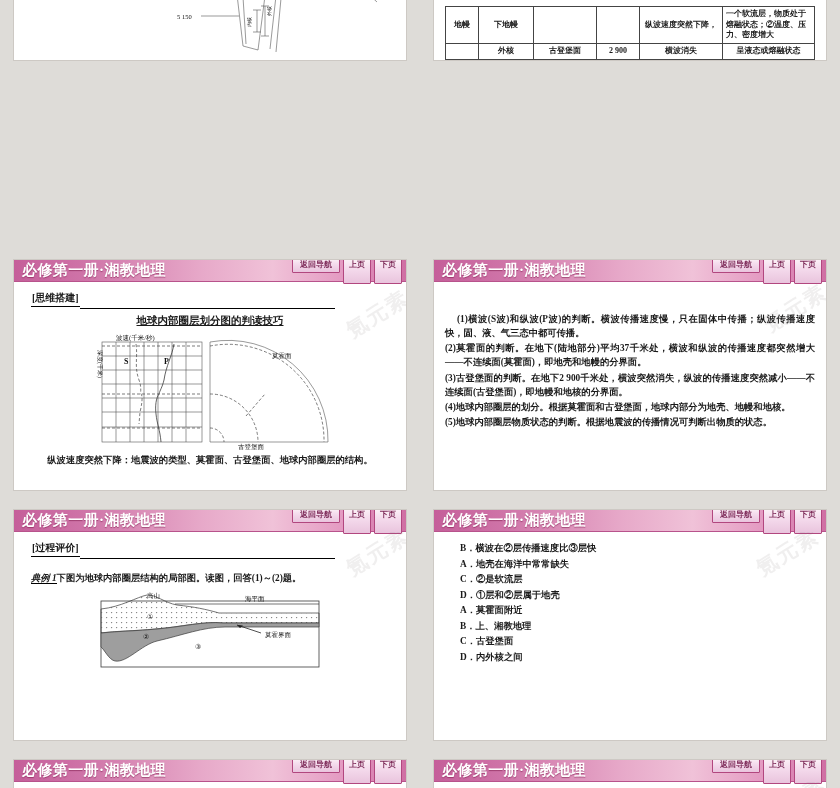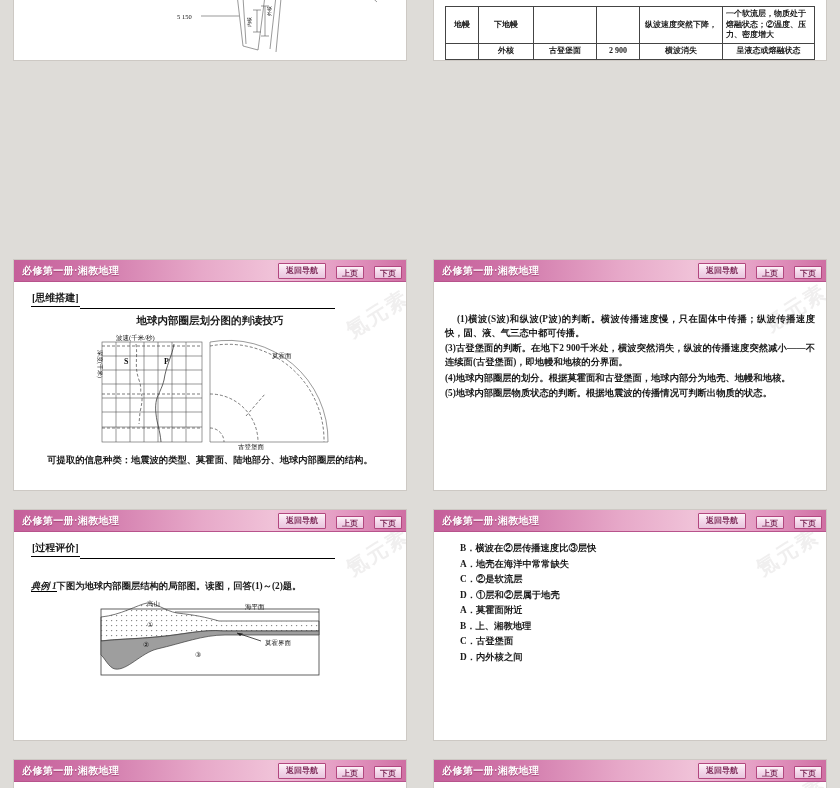--- a/index.html
+++ b/index.html
@@ -37,57 +37,57 @@
     height:21px;
     background:linear-gradient(90deg,#c55f9a 0%,#cf74a8 18%,#e7a9c9 48%,#f0c2d8 66%,#e295bf 86%,#cf6fa3 100%);
     border-bottom:1px solid #b8538c;
     display:flex;align-items:center;
     padding:0 4px 0 8px;
     position:relative;
   }
   .bar-title{
     font-family:Liberation Serif, serif;
     font-weight:bold;
-    font-size:10px;
+    font-size:15px;
     color:#ffffff;
     letter-spacing:.4px;
     text-shadow:0 1px 1px rgba(120,20,70,.55);
     white-space:nowrap;
   }
-  .bar-btns{margin-left:auto;display:flex;align-items:flex-end;gap:10px;}
+  .bar-btns{margin-left:auto;display:flex;align-items:flex-start;gap:3px;}
   .bar-btn{
     background:linear-gradient(180deg,#fdf4f8 0%,#f5dced 40%,#e9c4dd 100%);
     border:1px solid #b2477f;
     border-radius:1px;
     color:#7d2a58;
     font-size:8px;
     font-weight:bold;
     font-family:"Liberation Serif","DejaVu Serif",serif;
     line-height:1;
-    padding:3px 5px 0 5px;
+    padding:3px 5px 14px 5px;
     white-space:nowrap;
   }
   .bar-btn.wide{padding:3px 7px;}
   
   .body{
     flex:1 1 auto;position:relative;overflow:hidden;
     padding:7px 11px 4px 11px;
   }
   .sec-head{
     display:inline-block;
     font-weight:bold;font-size:10px;
     border-bottom:1px solid #000;
     padding:0 1px 1px 1px;
     margin:2px 0 2px 6px;
   }
   .headrow{display:flex;align-items:flex-end;margin-bottom:5px;}
   .headrow .sec-head{border-bottom:1px solid #000;}
   .headrow .filler{flex:1 1 auto;border-bottom:1px solid #000;height:11px;margin-right:60px;}
   .ctr-title{
-    text-align:center;font-weight:bold;font-size:10.5px;margin:3px 0 4px 0;
+    text-align:center;font-weight:bold;font-size:10.5px;margin:3px 0 4px 0;text-decoration:underline;
   }
   p.txt{
     margin:0 0 1px 0;
     font-size:9.3px;
     line-height:1.52;
     font-weight:bold;
     text-align:justify;
   }
   p.txt.ind{text-indent:12px;margin-top:21px;}
   p.opt{margin:0 0 2.5px 0;font-size:9.3px;font-weight:bold;padding-left:8px;}
@@ -224,38 +224,39 @@
               <path d="M150,14 A96,96 0 0 1 264,110"></path>
               <path d="M150,62 A48,48 0 0 1 198,110"></path>
               <path d="M150,96 A14,14 0 0 1 164,110"></path>
               <path d="M186,84 L205,62"></path>
             </g>
             <text x="212" y="26" font-size="6.5">莫霍面</text>
             <text x="178" y="117" font-size="6.5">古登堡面</text>
           </svg>
         </div>
 
-        <p class="txt" style="margin-top:3px;text-align:center;">可提取的信息种类：地震波的类型、莫霍面、陆地部分、地球内部圈层的结构。</p>
+        <p class="txt" style="margin-top:3px;text-align:center;">纵波速度突然下降：地震波的类型、莫霍面、古登堡面、地球内部圈层的结构。</p>
       </div>
     </div>
   </div>
 
   <div class="slide">
     <div class="slide-inner">
       <div class="bar">
         <span class="bar-title">必修第一册·湘教地理</span>
         <span class="bar-btns">
           <span class="bar-btn wide">返回导航</span>
           <span class="bar-btn">上页</span>
           <span class="bar-btn">下页</span>
         </span>
       </div>
       <div class="body" style="padding-top:9px;">
         <div class="wm" style="right:-4px;top:12px;">氪元素</div>
         <p class="txt ind">(1)横波(S波)和纵波(P波)的判断。横波传播速度慢，只在固体中传播；纵波传播速度快，固、液、气三态中都可传播。</p>
+        <p class="txt">(2)莫霍面的判断。在地下(陆地部分)平均37千米处，横波和纵波的传播速度都突然增大——不连续面(莫霍面)，即地壳和地幔的分界面。</p>
         <p class="txt">(3)古登堡面的判断。在地下2 900千米处，横波突然消失，纵波的传播速度突然减小——不连续面(古登堡面)，即地幔和地核的分界面。</p>
         <p class="txt">(4)地球内部圈层的划分。根据莫霍面和古登堡面，地球内部分为地壳、地幔和地核。</p>
         <p class="txt">(5)地球内部圈层物质状态的判断。根据地震波的传播情况可判断出物质的状态。</p>
       </div>
     </div>
   </div>
 
   <div class="slide">
     <div class="slide-inner">
       <div class="bar">
@@ -265,21 +266,21 @@
           <span class="bar-btn">上页</span>
           <span class="bar-btn">下页</span>
         </span>
       </div>
       <div class="body">
         <div class="wm" style="right:-6px;top:6px;">氪元素</div>
         <div class="headrow">
           <span class="sec-head">[过程评价]</span>
           <span class="filler"></span>
         </div>
-        <p class="txt" style="margin-top:20px;padding-left:6px;">
+        <p class="txt" style="margin-top:12px;padding-left:6px;">
           <span class="exno">典例 1</span><span>下图为地球内部圈层结构的局部图。读图，回答(1)～(2)题。</span>
         </p>
 
         <div class="fig" style="margin-top:6px;">
           <svg width="250" height="86" viewBox="0 0 250 86">
             <defs>
               <pattern id="dots" width="5" height="5" patternUnits="userSpaceOnUse">
                 <circle cx="1.6" cy="1.6" r="0.7" fill="#7a7a7a"></circle>
               </pattern>
             </defs>

